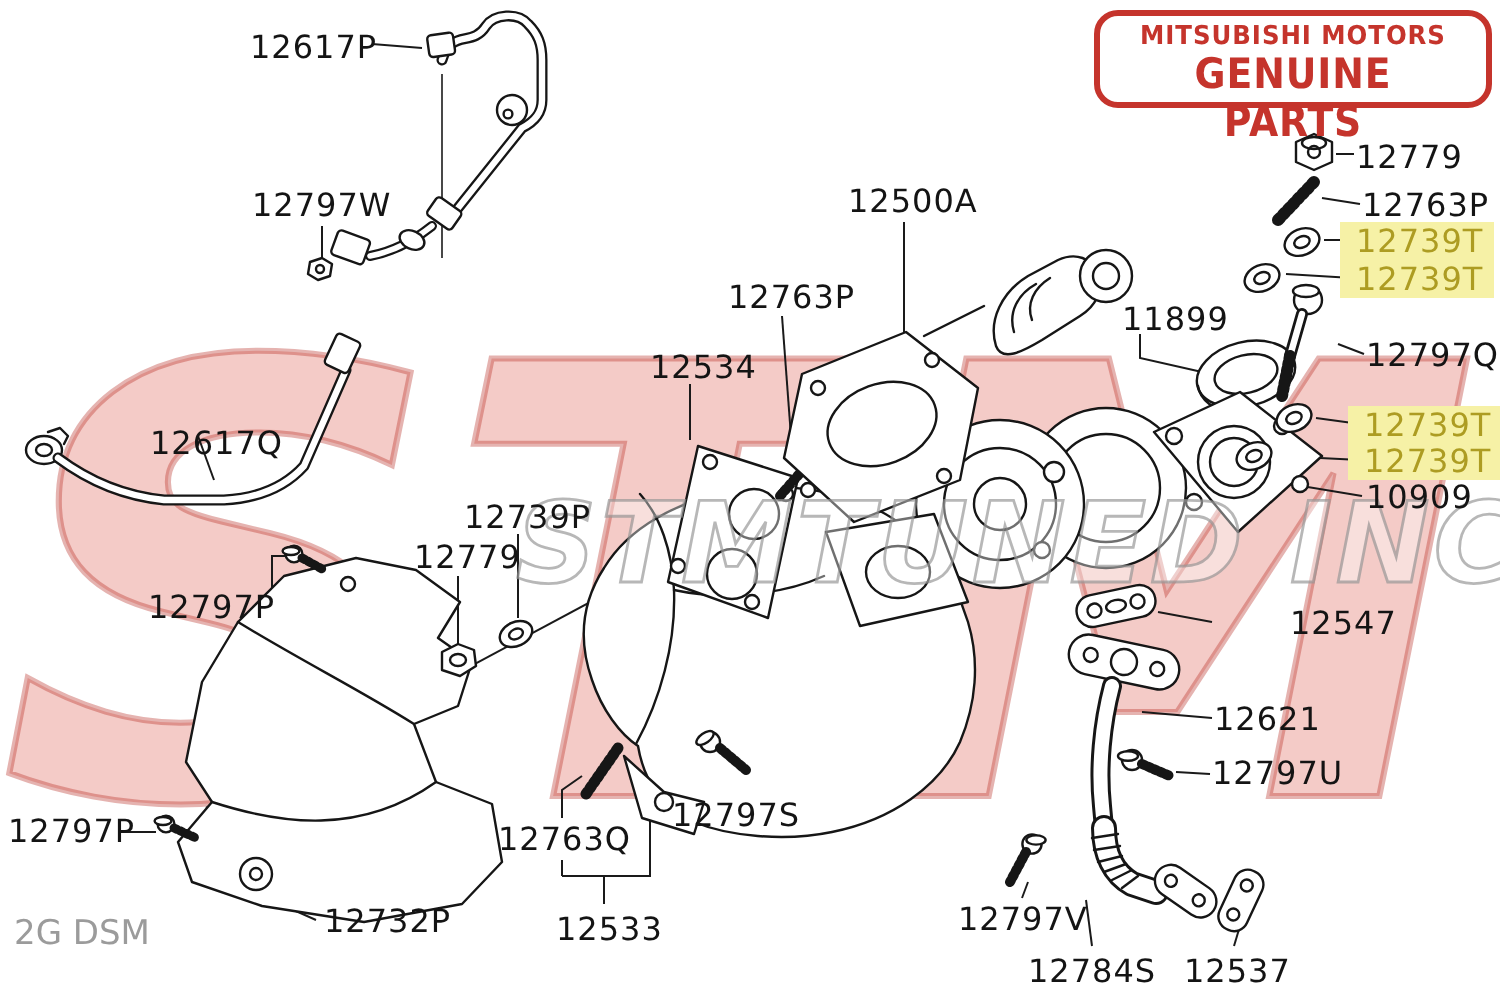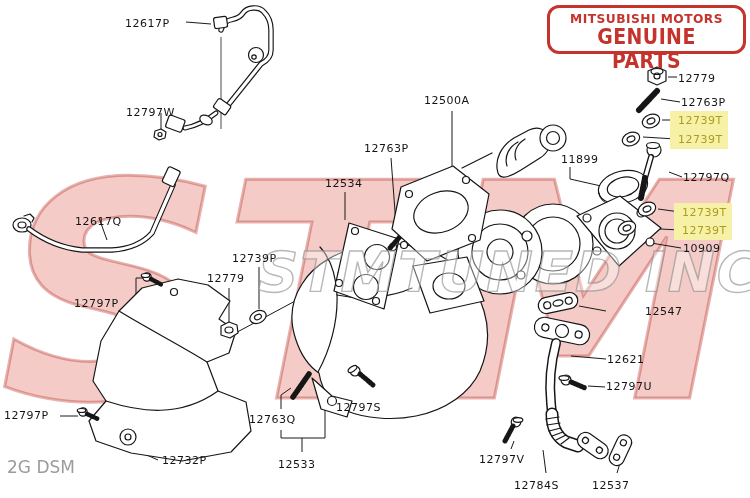--- a/index.html
+++ b/index.html
@@ -3,21 +3,21 @@
 <meta charset="utf-8">
 <style>
   html,body { margin:0; padding:0; background:#fff; }
   #stage {
     position:relative; width:750px; height:498px; background:#ffffff;
     overflow:hidden; font-family:"DejaVu Sans","Liberation Sans",sans-serif;
     --accent:#c5342c; --hl-bg:#f6f1a6; --hl-text:#ad9c22; --gray-text:#9b9b9b;
   }
   #art { position:absolute; left:0; top:0; }
   .callout {
-    position:absolute; font-size:11px; line-height:17px; color:#141414;
+    position:absolute; font-size:16px; line-height:17px; color:#141414;
     letter-spacing:0.5px; white-space:nowrap; z-index:5;
   }
   .callout.hl {
     background:var(--hl-bg); color:var(--hl-text);
     padding:1px 5px 1px 8px; margin-left:-8px; margin-top:-1px;
   }
   .logo {
     position:absolute; left:547px; top:5px; width:199px; height:49px;
     border:3.5px solid var(--accent); border-radius:12px; background:#fff;
     box-sizing:border-box; text-align:center; color:var(--accent); z-index:6;
@@ -293,21 +293,21 @@
       <g>
         <line x1="293" y1="397" x2="309" y2="374" stroke-width="5.5" stroke-dasharray="1.6 1.7"></line>
       </g>
     </g>
 
     <text x="258" y="291" font-size="56" font-weight="bold" font-style="italic" letter-spacing="2" fill="rgba(255,255,255,0.45)" stroke="rgba(150,150,150,0.8)" stroke-width="1.4" opacity="0.85">STMTUNED INC.</text>
   </svg>
 
   <div id="callout-layer">
       <div class="callout" style="left: 125px; top: 15px;">12617P</div>
-      <div class="callout" style="left: 126px; top: 94px; margin-top: 10px;">12797W</div>
+      <div class="callout" style="left: 126px; top: 94px;">12797W</div>
       <div class="callout" style="left: 75px; top: 213px;">12617Q</div>
       <div class="callout" style="left: 424px; top: 92px;">12500A</div>
       <div class="callout" style="left: 364px; top: 140px;">12763P</div>
       <div class="callout" style="left: 325px; top: 175px;">12534</div>
       <div class="callout" style="left: 678px; top: 70px;">12779</div>
       <div class="callout" style="left: 681px; top: 94px;">12763P</div>
       <div class="callout hl" style="left: 678px; top: 112px;">12739T</div>
       <div class="callout hl" style="left: 678px; top: 131px;">12739T</div>
       <div class="callout" style="left: 561px; top: 151px;">11899</div>
       <div class="callout" style="left: 683px; top: 169px;">12797Q</div>

